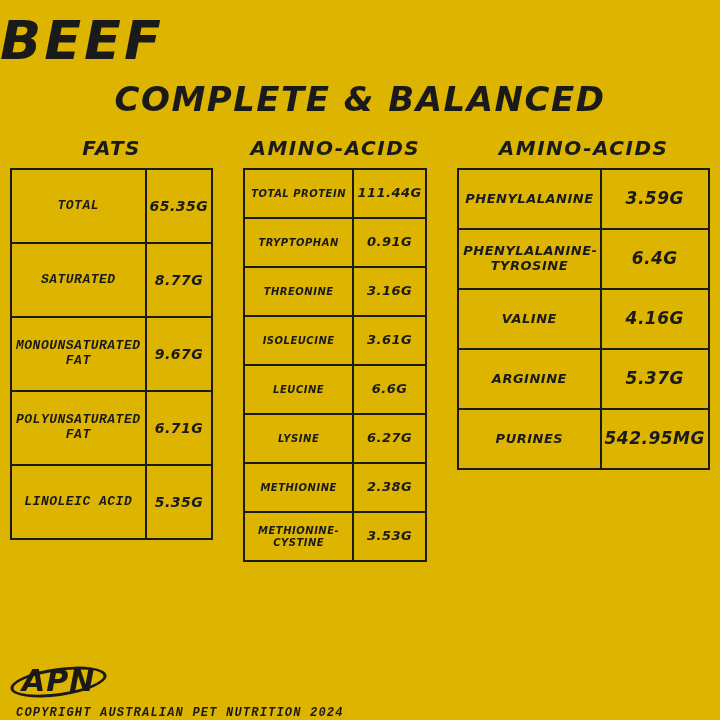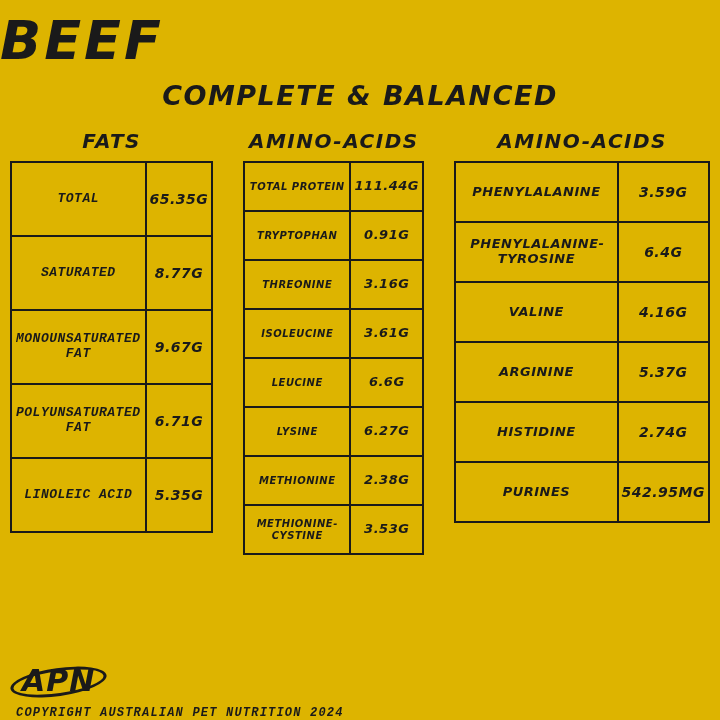--- a/index.html
+++ b/index.html
@@ -27,21 +27,21 @@
     font-size: 54px;
     letter-spacing: 3px;
     margin: 14px 0 0 0;
     line-height: 1;
     font-style: italic;
     text-transform: uppercase;
   }
   .subtitle {
     text-align: center;
     font-weight: 700;
-    font-size: 27px;
+    font-size: 34px;
     letter-spacing: 1.5px;
     margin: 14px 0 0 0;
     line-height: 1;
     font-style: italic;
     text-transform: uppercase;
   }
   .columns {
     display: flex;
     justify-content: center;
     align-items: flex-start;
@@ -78,22 +78,22 @@
     letter-spacing: 0.5px;
     line-height: 1.15;
   }
   
   .col1 table.nutri td.label { width: 152px; height: 68px; font-size: 13px; padding: 2px 4px; font-family: Liberation Mono, monospace; }
   .col1 table.nutri td.value { width: 76px; font-size: 14px; padding: 2px 3px; }
   
   .col2 table.nutri td.label { width: 148px; height: 43px; font-size: 10px; padding: 2px 4px; }
   .col2 table.nutri td.value { width: 68px; font-size: 13px; padding: 9px 3px; font-style: italic; }
   
-  .col3 table.nutri td.label { width: 156px; height: 54px; font-size: 13px; padding: 2px 14px; }
-  .col3 table.nutri td.value { width: 78px; font-size: 14px; padding: 18px 3px; }
+  .col3 table.nutri td.label { width: 156px; height: 54px; font-size: 13px; padding: 2px 4px; }
+  .col3 table.nutri td.value { width: 78px; font-size: 17px; padding: 18px 3px; }
 
   .footer {
     position: absolute;
     left: 16px;
     right: 0;
     bottom: 14px;
     text-align: left;
   }
   .logo {
     display: inline-block;
@@ -218,24 +218,20 @@
           </tr>
           <tr>
             <td class="label">VALINE</td>
             <td class="value">4.16G</td>
           </tr>
           <tr>
             <td class="label">ARGININE</td>
             <td class="value">5.37G</td>
           </tr>
           <tr>
-            <td class="label">HISTIDINE</td>
-            <td class="value">2.74G</td>
-          </tr>
-          <tr>
             <td class="label">PURINES</td>
             <td class="value">542.95MG</td>
           </tr>
         </tbody>
       </table>
     </div>
 
   </div>
 
   <div class="footer">

